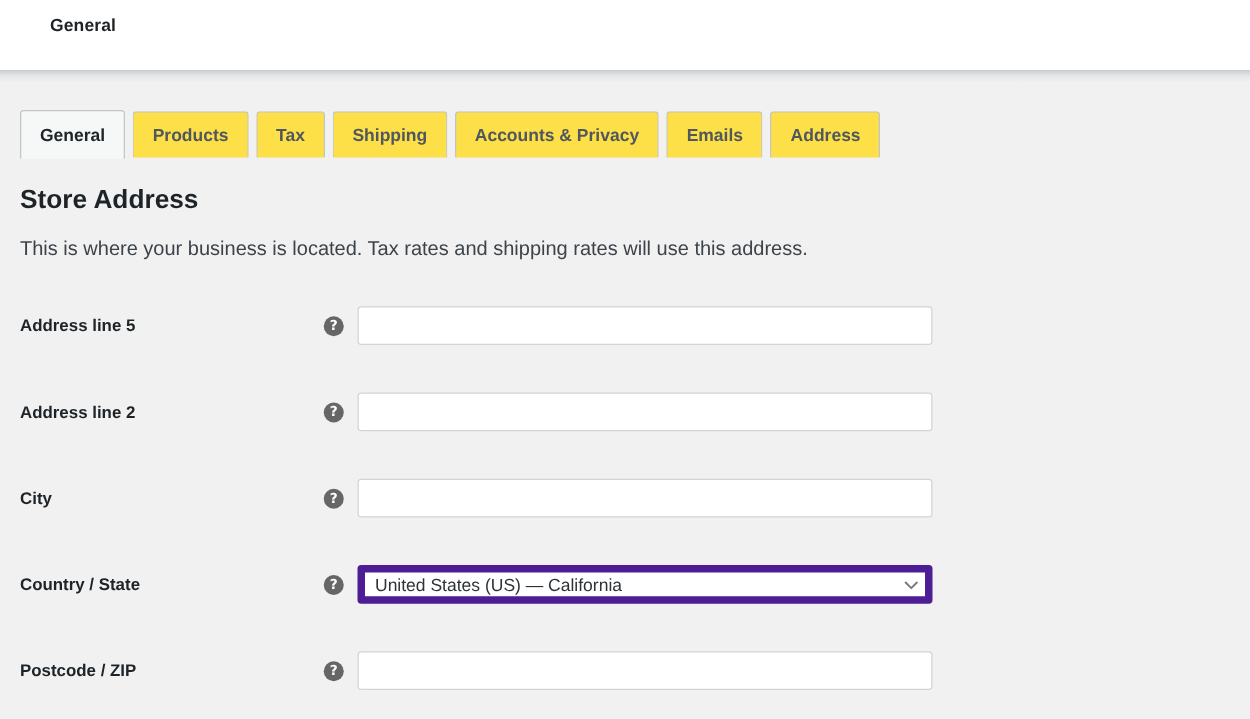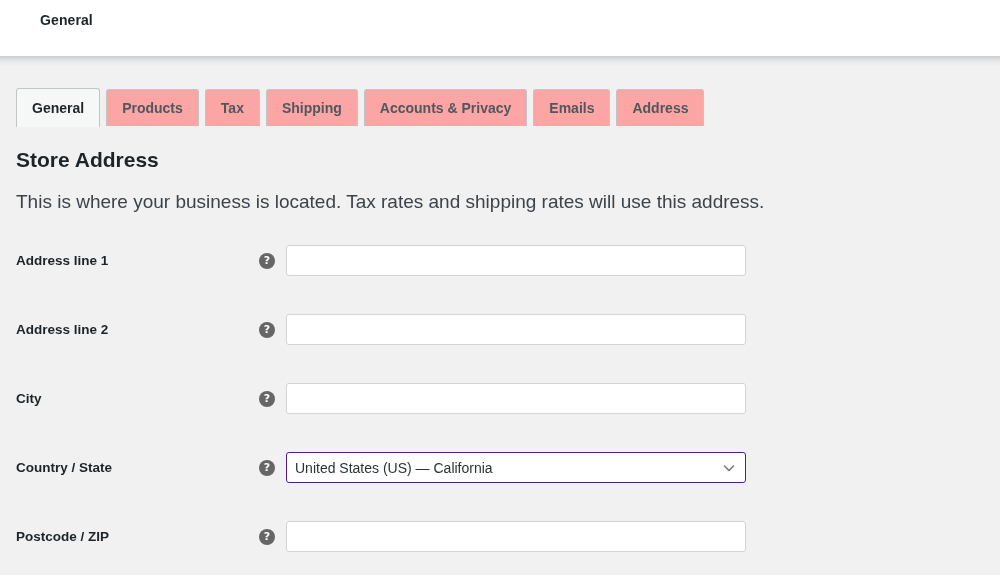--- a/index.html
+++ b/index.html
@@ -49,21 +49,21 @@
     display: flex;
     align-items: flex-end;
     gap: 6px;
   }
   .nav-tab {
     height: 37px;
     padding: 0 15px;
     display: flex;
     align-items: center;
     justify-content: center;
-    background: #fca5a5;
+    background: #fde047;
     border: 1px solid #c3c4c7;
     border-bottom: none;
     border-top-left-radius: 3px;
     border-top-right-radius: 3px;
     font-size: 14px;
     font-weight: bold;
     color: #50575e;
     white-space: nowrap;
     line-height: 1;
     cursor: pointer;
@@ -84,21 +84,21 @@
     left: 16px;
     font-size: 21px;
     font-weight: bold;
     color: #1d2327;
     margin: 0;
   }
   .section-desc {
     position: absolute;
     top: 191px;
     left: 16px;
-    font-size: 19px;
+    font-size: 16px;
     color: #3c434a;
     margin: 0;
   }
 
   
   .form-table {
     position: absolute;
     top: 245px;
     left: 0;
     width: 1000px;
@@ -155,21 +155,21 @@
   .select-wrap {
     position: relative;
     width: 460px;
     height: 31px;
   }
   .select-input {
     width: 460px;
     height: 31px;
     padding: 0 30px 0 8px;
     background: #ffffff;
-    border: 1px solid #4c1d95;
+    border: 6px solid #4c1d95;
     border-radius: 3px;
     font-family: "Liberation Sans", sans-serif;
     font-size: 14px;
     color: #2c3338;
     display: flex;
     align-items: center;
     cursor: pointer;
     user-select: none;
     white-space: nowrap;
     overflow: hidden;
@@ -200,21 +200,21 @@
     <a class="nav-tab">Accounts &amp; Privacy</a>
     <a class="nav-tab">Emails</a>
     <a class="nav-tab">Address</a>
   </nav>
 
 <h2 class="section-title">Store Address</h2>
 <p class="section-desc">This is where your business is located. Tax rates and shipping rates will use this address.</p>
 
 <div class="form-table" id="form-table">
     <div class="form-row">
-      <label class="form-label">Address line 1</label>
+      <label class="form-label">Address line 5</label>
       <span class="help-tip">?</span>
       <div class="field-wrap"><input type="text" class="text-input" value="" style=""></div>
     </div>
     <div class="form-row">
       <label class="form-label">Address line 2</label>
       <span class="help-tip">?</span>
       <div class="field-wrap"><input type="text" class="text-input" value="" style=""></div>
     </div>
     <div class="form-row">
       <label class="form-label">City</label>

